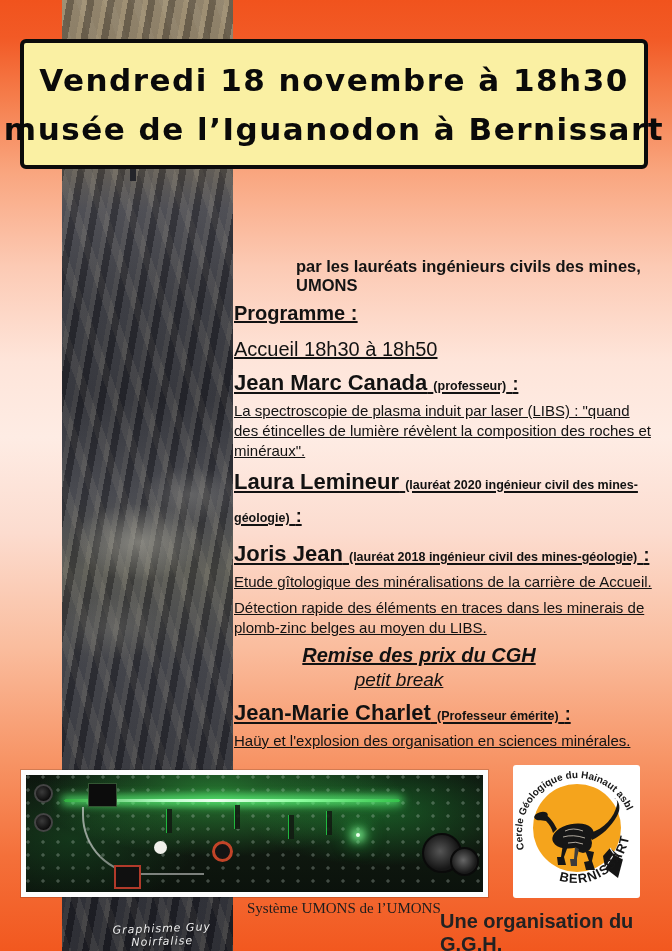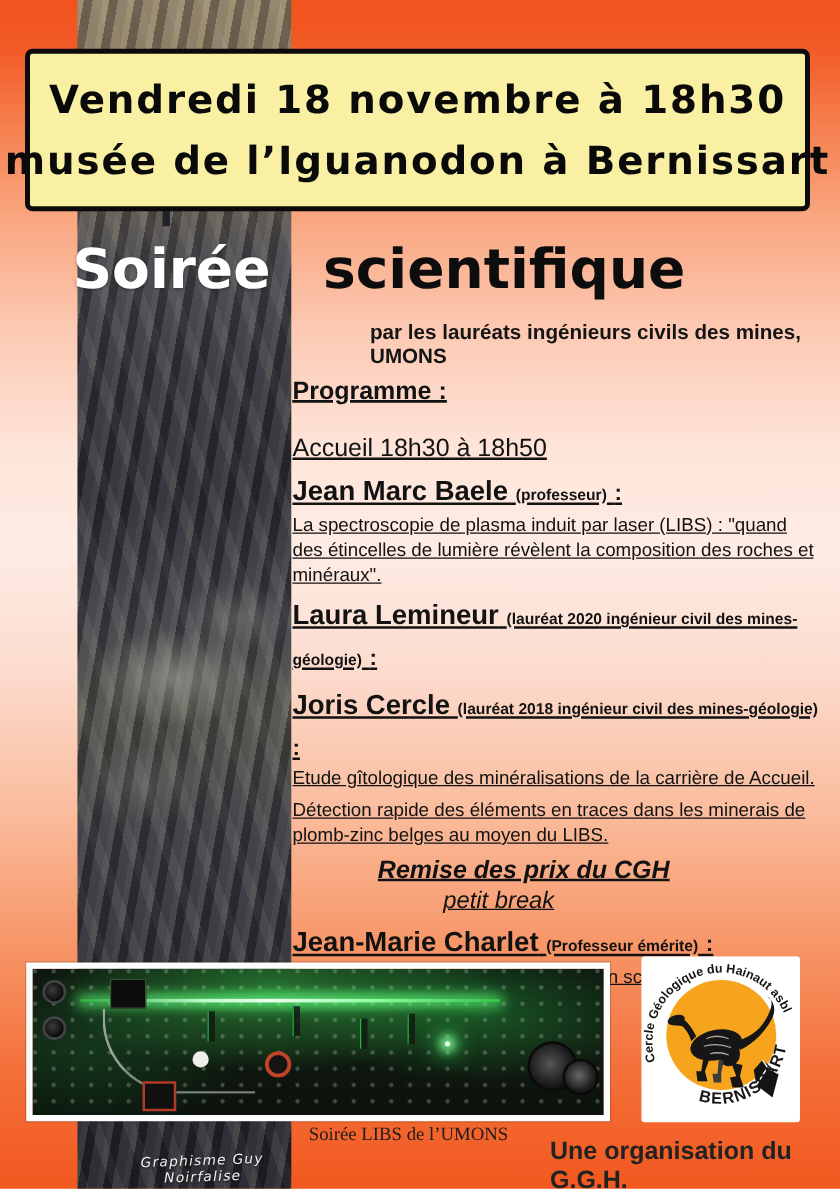--- a/index.html
+++ b/index.html
@@ -44,21 +44,21 @@
   }
   
   .bigtitle{position:absolute;left:58px;top:190px;display:flex;gap:42px;
     font-family:"DejaVu Sans",sans-serif;font-weight:bold;font-size:44px;line-height:52px;}
   .bigtitle .w1{color:#fff;text-shadow:0 1px 3px rgba(0,0,0,.35);}
   .bigtitle .w2{color:#0d0d0d;}
   .subtitle{position:absolute;left:252px;top:257px;font-weight:bold;font-size:16.5px;color:#141414;margin-left:44px;}
   
   .col{position:absolute;left:234px;top:300px;width:424px;color:#121212;text-decoration:underline;}
   .programme{font-size:20px;font-weight:bold;text-decoration:underline;line-height:26px;}
-  .accueil{font-size:20px;line-height:26px;margin-top:20px;}
+  .accueil{font-size:20px;line-height:26px;margin-top:10px;}
   .talk{margin-top:6px;}
   .tname{font-size:22px;font-weight:bold;line-height:30px;}
   .tqual{font-size:12.5px;font-weight:bold;}
   .tcolon{font-size:18px;font-weight:bold;}
   .tdesc{font-size:15px;line-height:20px;max-width:422px;}
   .remise{margin-top:4px;width:370px;text-align:center;font-size:20px;line-height:26px;font-weight:bold;font-style:italic;}
   .pbreak{width:330px;text-align:center;font-size:19px;line-height:24px;font-style:italic;}
   .final{margin-top:6px;}
   
   .laser{
@@ -113,50 +113,46 @@
       <div class="legs"></div>
     </div>
     <div class="credit">Graphisme Guy Noirfalise</div>
   </div>
 
   <div class="banner">
     <div>Vendredi 18 novembre à 18h30</div>
     <div>musée de l’Iguanodon à Bernissart</div>
   </div>
 
-  <div class="bigtitle">
-    <span class="w1">Soirée</span>
-    <span class="w2">scientifique</span>
-  </div>
   <div class="subtitle">par les lauréats ingénieurs civils des mines, UMONS</div>
 
   <div class="col">
     <div class="programme">Programme :</div>
     <div class="accueil">Accueil 18h30 à 18h50</div>
 
     <div class="talk">
       <div class="tname">
-        <span>Jean Marc Baele</span>
+        <span>Jean Marc Canada</span>
         <span class="tqual">(professeur)</span>
         <span class="tcolon">:</span>
       </div>
       <div class="tdesc">La spectroscopie de plasma induit par laser (LIBS) : "quand des étincelles de lumière révèlent la composition des roches et minéraux".</div>
     </div>
 
     <div class="talk">
       <div class="tname">
         <span>Laura Lemineur</span>
         <span class="tqual">(lauréat 2020 ingénieur civil des mines-géologie)</span>
         <span class="tcolon">:</span>
       </div>
     </div>
 
     <div class="talk">
       <div class="tname">
-        <span>Joris Cercle</span>
+        <span>Joris Jean</span>
         <span class="tqual">(lauréat 2018 ingénieur civil des mines-géologie)</span>
         <span class="tcolon">:</span>
       </div>
       <div class="tdesc">Etude gîtologique des minéralisations de la carrière de Accueil.</div>
     </div>
 
     <div class="talk">
       <div class="tdesc">Détection rapide des éléments en traces dans les minerais de plomb-zinc belges au moyen du LIBS.</div>
     </div>
 
@@ -184,21 +180,21 @@
     <div class="post p2"></div>
     <div class="post p3"></div>
     <div class="post p4"></div>
     <div class="lens-w"></div>
     <div class="lens-r"></div>
     <div class="knob1"></div>
     <div class="knob2"></div>
     <div class="redcomp"></div>
     <div class="spark"></div>
   </div>
-  <div class="caption">Soirée LIBS de l’UMONS</div>
+  <div class="caption">Système UMONS de l’UMONS</div>
 
   <svg class="logo" viewBox="0 0 127 133" xmlns="http://www.w3.org/2000/svg">
     <rect x="0" y="0" width="127" height="133" rx="3" fill="#ffffff"></rect>
     <circle cx="64" cy="63" r="44" fill="#F5A41C"></circle>
     <defs>
       <path id="arcTop" d="M 12,86 A 55 55 0 1 1 116,86" fill="none"></path>
       <path id="arcBot" d="M 42,114 A 54 54 0 0 0 116,72" fill="none"></path>
     </defs>
     <text font-family="Liberation Sans, sans-serif" font-size="10" font-weight="bold" fill="#161616">
       <textPath href="#arcTop" startOffset="2">Cercle Géologique du Hainaut asbl</textPath>

